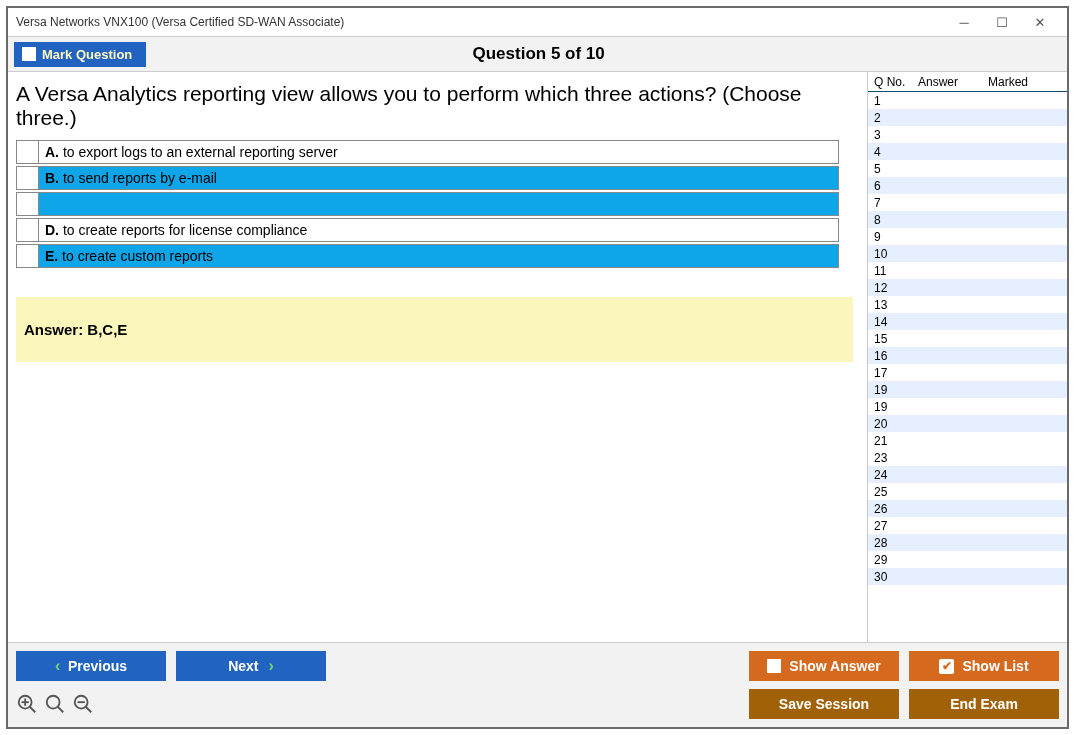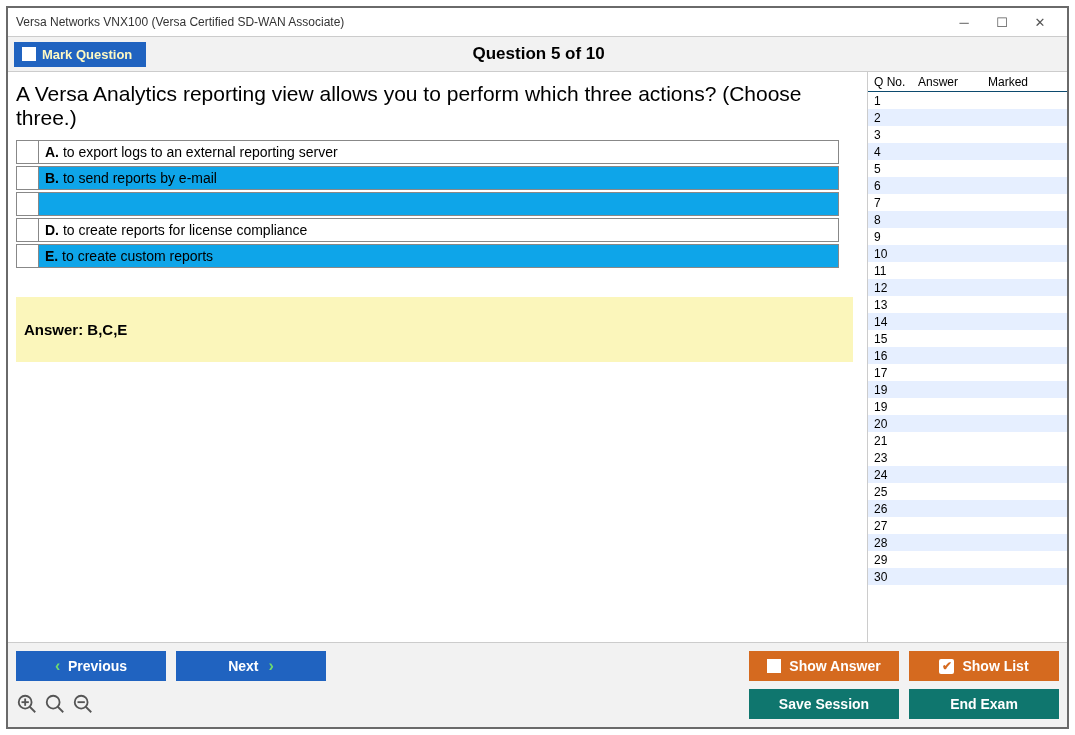--- a/index.html
+++ b/index.html
@@ -30,21 +30,21 @@
   .sp-col3 { flex: 1; }
   .sp-body { flex: 1; overflow-y: scroll; position: relative; }
   .sp-row { height: 17px; display: flex; align-items: center; }
   .sp-row.even { background: #e6efff; }
   .sp-row .c1 { width: 50px; padding-left: 6px; }
   .bottom { background: #f2f2f2; border-top: 1px solid #ccc; padding: 8px; }
   .bottom-row { display: flex; gap: 10px; align-items: center; margin-bottom: 8px; }
   .btn { height: 30px; display: flex; align-items: center; justify-content: center; font-weight: bold; font-size: 14px; cursor: pointer; }
   .btn-blue { background: #2063c0; color: #fff; width: 150px; }
   .btn-orange { background: #d56a1f; color: #fff; width: 150px; gap: 8px; }
-  .btn-dark { background: #0f766e; color: #fff; width: 150px; }
+  .btn-dark { background: #a16207; color: #fff; width: 150px; }
   .spacer { flex: 1; }
   .chev { font-weight: bold; font-size: 16px; }
   .chev-green { color: #6edb6e; }
   .sm-box-chk { width: 15px; height: 15px; background: #fff; color:#d56a1f; display:flex; align-items:center; justify-content:center; font-size:12px; border-radius:2px;}
   .show-answer-box{width:14px;height:14px;background:#fff;}
   .bottom-row2 { display: flex; gap: 10px; align-items: center; }
   .zoom-icons { display: flex; gap: 6px; color: #555; font-size: 18px; }
   .zoom-ico { position: relative; width: 22px; height: 22px; }
   .zoom-ico svg { width: 22px; height: 22px; stroke: #555; fill: none; stroke-width: 2; }
   .review-btn{width:150px; justify-content:space-between; padding:0 10px;}

